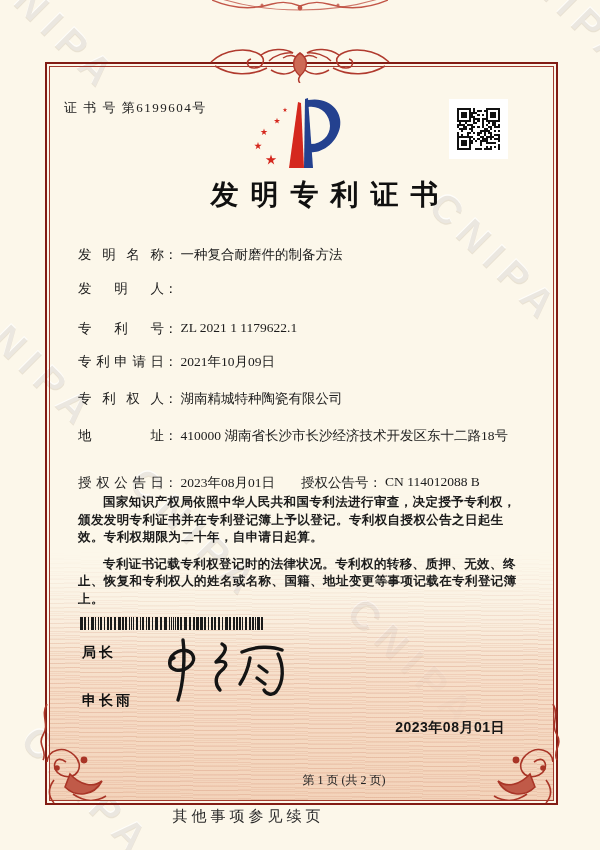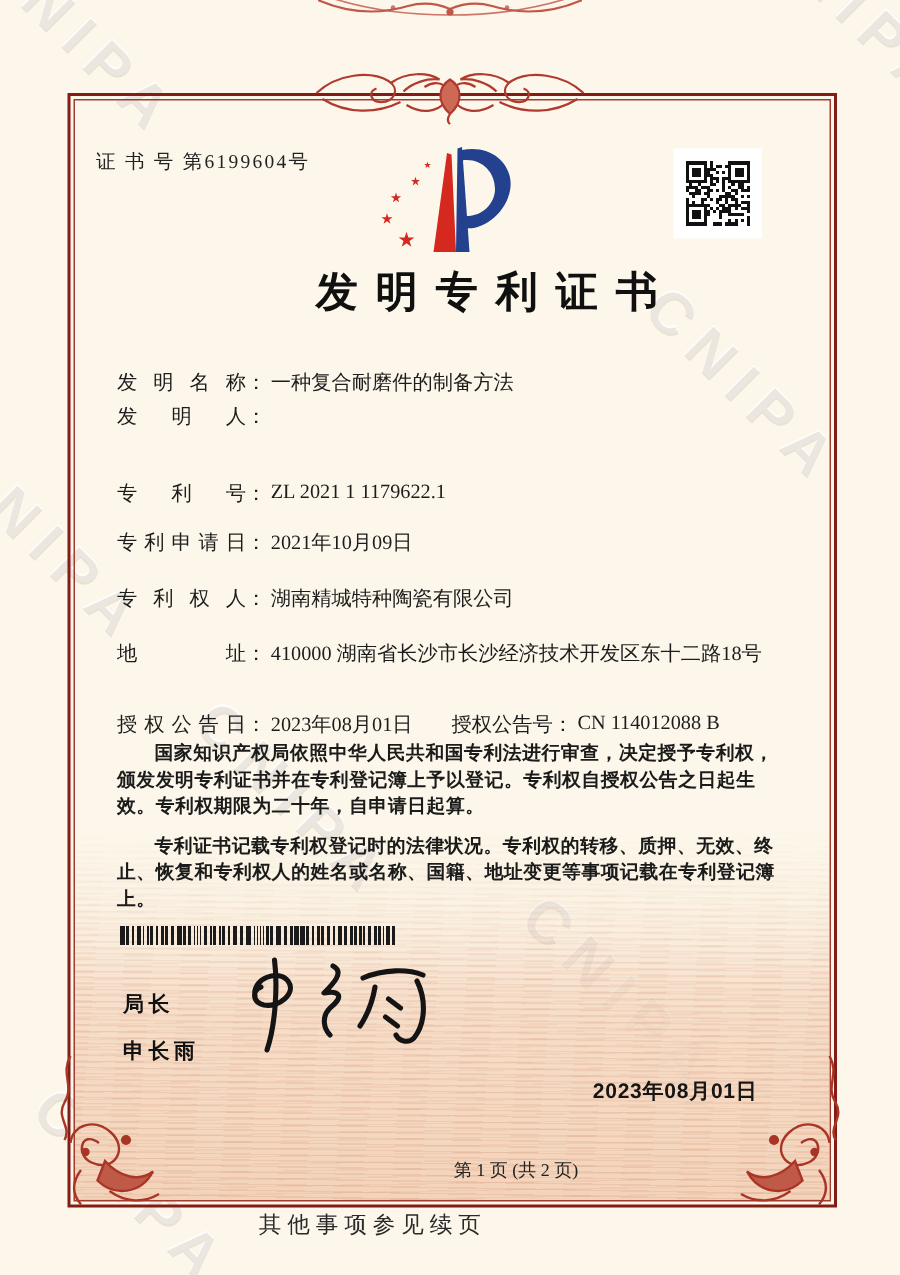--- a/index.html
+++ b/index.html
@@ -41,21 +41,21 @@
   .lab2{width:auto;margin-left:26px;}
   .legal{position:absolute;left:78px;top:494px;width:445px;font-size:12.5px;line-height:17.5px;
          font-weight:600;letter-spacing:0.4px;color:#1b1b1b;}
   .legal p{margin:0 0 9px 0;text-indent:2em;}
   .qrbox{position:absolute;left:449px;top:99px;width:59px;height:60px;background:#fff;}
   .qrbox svg{display:block;width:100%;height:100%;shape-rendering:crispEdges;}
   .barcode{position:absolute;left:80px;top:617px;width:184px;height:13px;}
   .barcode svg{display:block;width:100%;height:100%;shape-rendering:crispEdges;}
   .director,.director-name{position:absolute;left:82px;font-family:"Liberation Sans",sans-serif;
          font-weight:bold;font-size:14px;letter-spacing:3px;color:#111;}
-  .director{top:661px;} .director-name{top:692px;}
+  .director{top:644px;} .director-name{top:692px;}
   .sig{position:absolute;left:156px;top:634px;width:160px;height:80px;}
   .issue-date{position:absolute;right:95px;top:719px;font-family:"Liberation Sans",sans-serif;
          font-weight:600;font-size:14px;letter-spacing:0.5px;color:#161616;}
   .page-num{position:absolute;left:45px;top:772px;width:598px;text-align:center;font-size:12px;color:#222;}
   .cont-note{position:absolute;left:0;top:807px;width:497px;text-align:center;font-size:15px;
          letter-spacing:4px;color:#2a2a2a;}
 </style>
 </head>
 <body>
 
@@ -373,21 +373,21 @@
       </svg>
   </div>
 
   <div class="title">发明专利证书</div>
 
   <div class="row" style="top:246px;">
     <span class="lab">发 明 名 称</span>
       <span class="colon">：</span>
     <span class="val">一种复合耐磨件的制备方法</span>
   </div>
-  <div class="row" style="top:269px;">
+  <div class="row" style="top:280px;">
     <span class="lab">发 明 人</span>
       <span class="colon">：</span>
   </div>
   <div class="row" style="top:320px;">
     <span class="lab">专 利 号</span>
       <span class="colon">：</span>
     <span class="val">ZL 2021 1 1179622.1</span>
   </div>
   <div class="row" style="top:353px;">
     <span class="lab">专利申请日</span>

